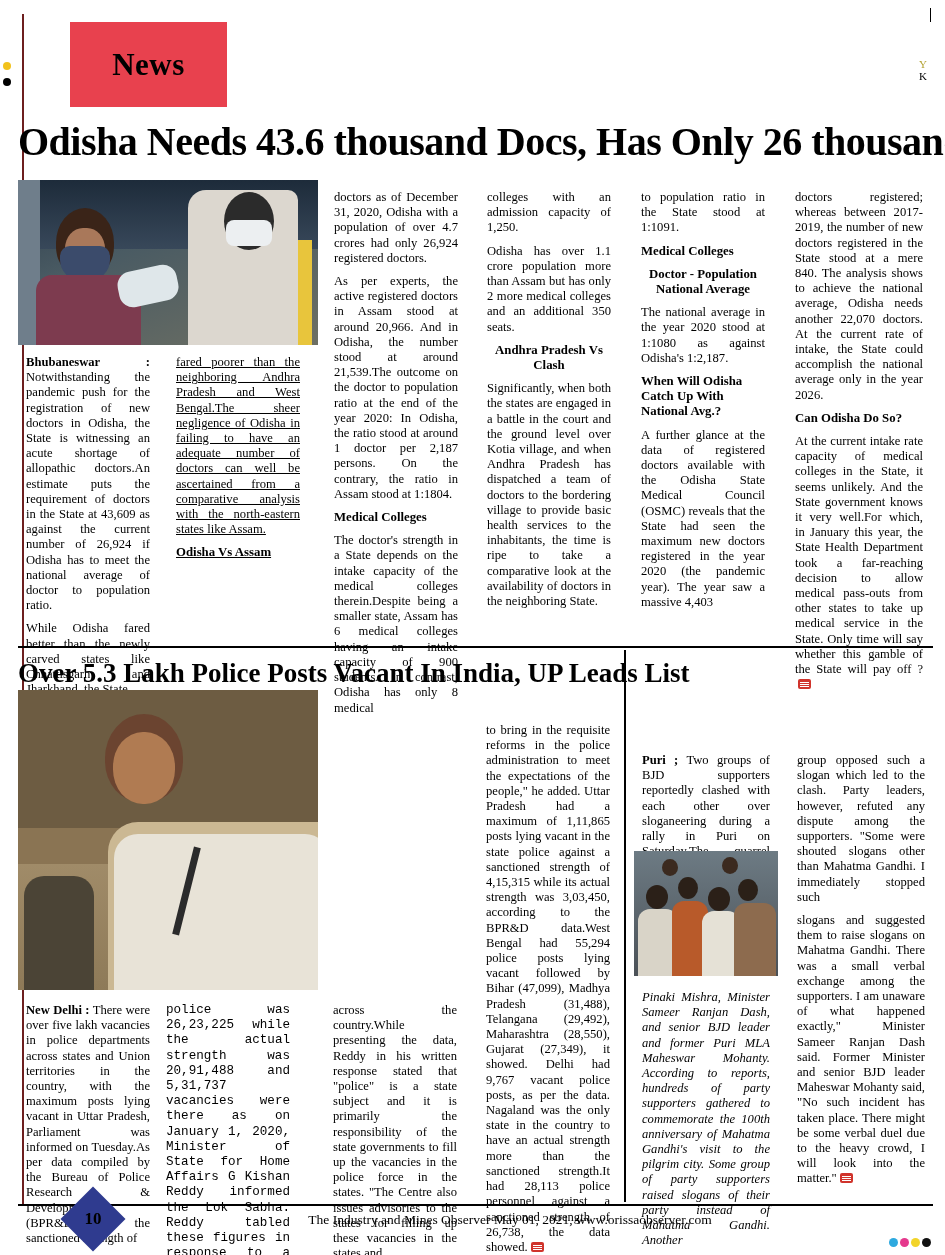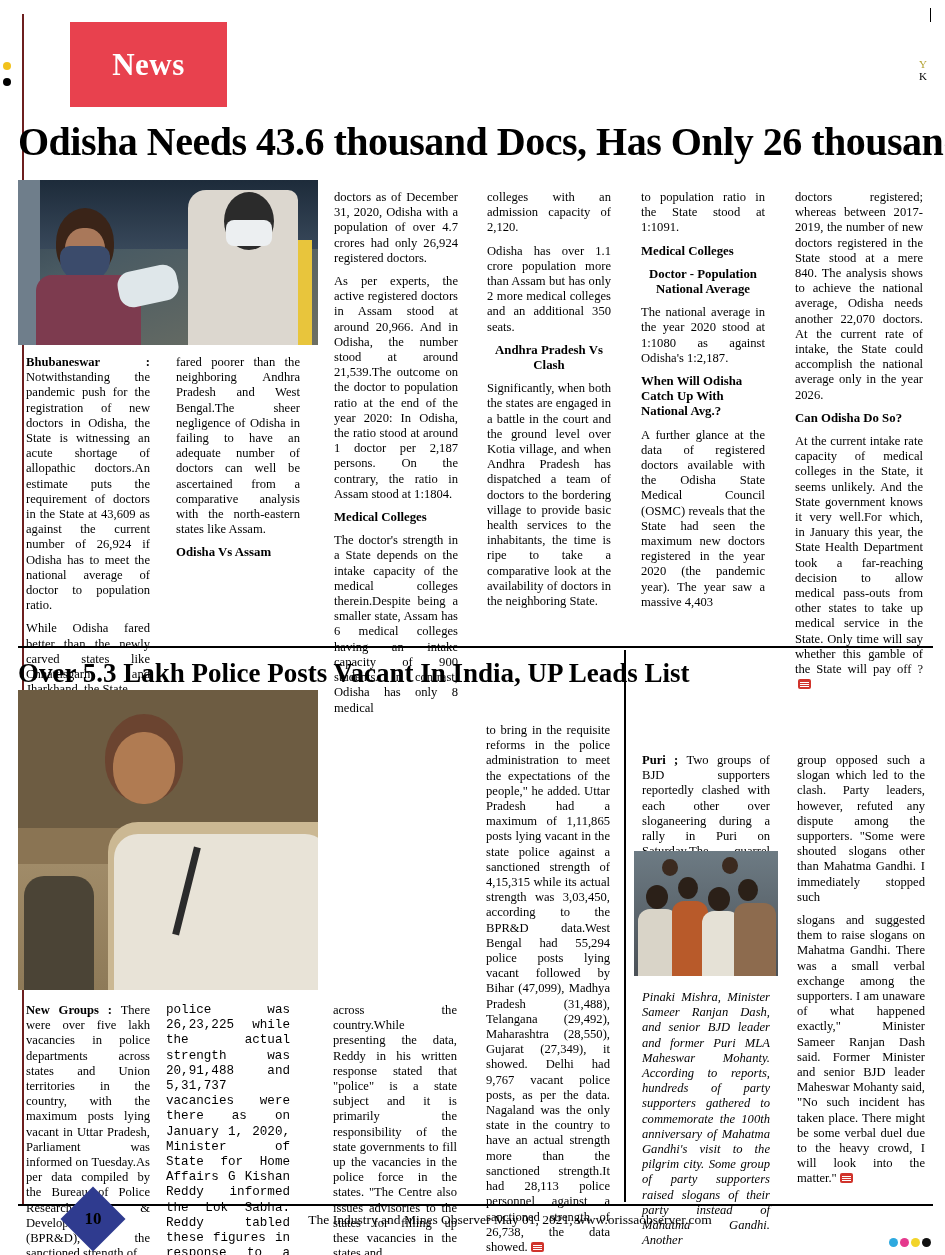--- a/index.html
+++ b/index.html
@@ -48,21 +48,21 @@
     left: 70px;
     top: 22px;
     width: 157px;
     height: 85px;
     background: #e8414e;
     display: flex;
     align-items: center;
     justify-content: center;
   }
   .news-badge span {
-    color: #ffffff;
+    color: #000000;
     font-family: "Liberation Serif", serif;
     font-weight: bold;
     font-size: 31px;
     letter-spacing: 0.5px;
   }
   .reg-mark {
     position: absolute;
     right: 18px;
     top: 58px;
     font-size: 11px;
@@ -277,34 +277,34 @@
     <div class="p1-mask"></div>
     <div class="p1-body"></div>
     <div class="p1-glove"></div>
   </div>
 
   <div class="col" style="left:18px;top:347px;width:140px;height:300px;">
     <p><b>Bhubaneswar :</b> <span>Notwithstanding the pandemic push for the registration of new doctors in Odisha, the State is witnessing an acute shortage of allopathic doctors.An estimate puts the requirement of doctors in the State at 43,609 as against the current number of 26,924 if Odisha has to meet the national average of doctor to population ratio.</span></p>
     <p>While Odisha fared better than the newly carved states like Chhattisgarh and Jharkhand, the State</p>
   </div>
 
-  <div class="col" style="left:168px;top:347px;width:140px;height:300px;">
+  <div class="col" style="left:168px;top:347px;width:140px;height:300px;text-decoration:underline;">
     <p>fared poorer than the neighboring Andhra Pradesh and West Bengal.The sheer negligence of Odisha in failing to have an adequate number of doctors can well be ascertained from a comparative analysis with the north-eastern states like Assam.</p>
     <p class="subhead-left">Odisha Vs Assam</p>
   </div>
 
   <div class="col" style="left:326px;top:182px;width:140px;height:468px;">
     <p>doctors as of December 31, 2020, Odisha with a population of over 4.7 crores had only 26,924 registered doctors.</p>
     <p>As per experts, the active registered doctors in Assam stood at around 20,966. And in Odisha, the number stood at around 21,539.The outcome on the doctor to population ratio at the end of the year 2020: In Odisha, the ratio stood at around 1 doctor per 2,187 persons. On the contrary, the ratio in Assam stood at 1:1804.</p>
     <p class="subhead-left">Medical Colleges</p>
     <p>The doctor's strength in a State depends on the intake capacity of the medical colleges therein.Despite being a smaller state, Assam has 6 medical colleges having an intake capacity of 900 students. In contrast, Odisha has only 8 medical</p>
   </div>
 
   <div class="col" style="left:479px;top:182px;width:140px;height:468px;">
-    <p>colleges with an admission capacity of 2,120.</p>
+    <p>colleges with an admission capacity of 1,250.</p>
     <p>Odisha has over 1.1 crore population more than Assam but has only 2 more medical colleges and an additional 350 seats.</p>
     <p class="subhead">Andhra Pradesh Vs Clash</p>
     <p>Significantly, when both the states are engaged in a battle in the court and the ground level over Kotia village, and when Andhra Pradesh has dispatched a team of doctors to the bordering village to provide basic health services to the inhabitants, the time is ripe to take a comparative look at the availability of doctors in the neighboring State.</p>
   </div>
 
   <div class="col" style="left:633px;top:182px;width:140px;height:468px;">
     <p>to population ratio in the State stood at 1:1091.</p>
     <p class="subhead-left">Medical Colleges</p>
     <p class="subhead">Doctor - Population National Average</p>
     <p>The national average in the year 2020 stood at 1:1080 as against Odisha's 1:2,187.</p>
@@ -331,21 +331,21 @@
     <div class="p2-man2"></div>
     <div class="p2-man2-head"></div>
     <div class="p2-man-head"></div>
     <div class="p2-man-face"></div>
     <div class="p2-vest"></div>
     <div class="p2-kurta"></div>
     <div class="p2-mic"></div>
   </div>
 
   <div class="col" style="left:18px;top:995px;width:140px;height:205px;">
-    <p><b>New Groups :</b> <span>There were over five lakh vacancies in police departments across states and Union territories in the country, with the maximum posts lying vacant in Uttar Pradesh, Parliament was informed on Tuesday.As per data compiled by the Bureau of Police Research &amp; Development (BPR&amp;D), the sanctioned strength of</span></p>
+    <p><b>New Delhi :</b> <span>There were over five lakh vacancies in police departments across states and Union territories in the country, with the maximum posts lying vacant in Uttar Pradesh, Parliament was informed on Tuesday.As per data compiled by the Bureau of Police Research &amp; Development (BPR&amp;D), the sanctioned strength of</span></p>
   </div>
 
   <div class="col" style="left:158px;top:995px;width:140px;height:205px;font-family:Liberation Mono, monospace;">
     <p>police was 26,23,225 while the actual strength was 20,91,488 and 5,31,737 vacancies were there as on January 1, 2020, Minister of State for Home Affairs G Kishan Reddy informed the Lok Sabha. Reddy tabled these figures in response to a query by DMK MP T R Paarivendhar, who had sought to know details of police posts lying vacant</p>
   </div>
 
   <div class="col" style="left:325px;top:995px;width:140px;height:205px;">
     <p>across the country.While presenting the data, Reddy in his written response stated that "police" is a state subject and it is primarily the responsibility of the state governments to fill up the vacancies in the police force in the states. "The Centre also issues advisories to the states for filling up these vacancies in the states and</p>
   </div>
 

